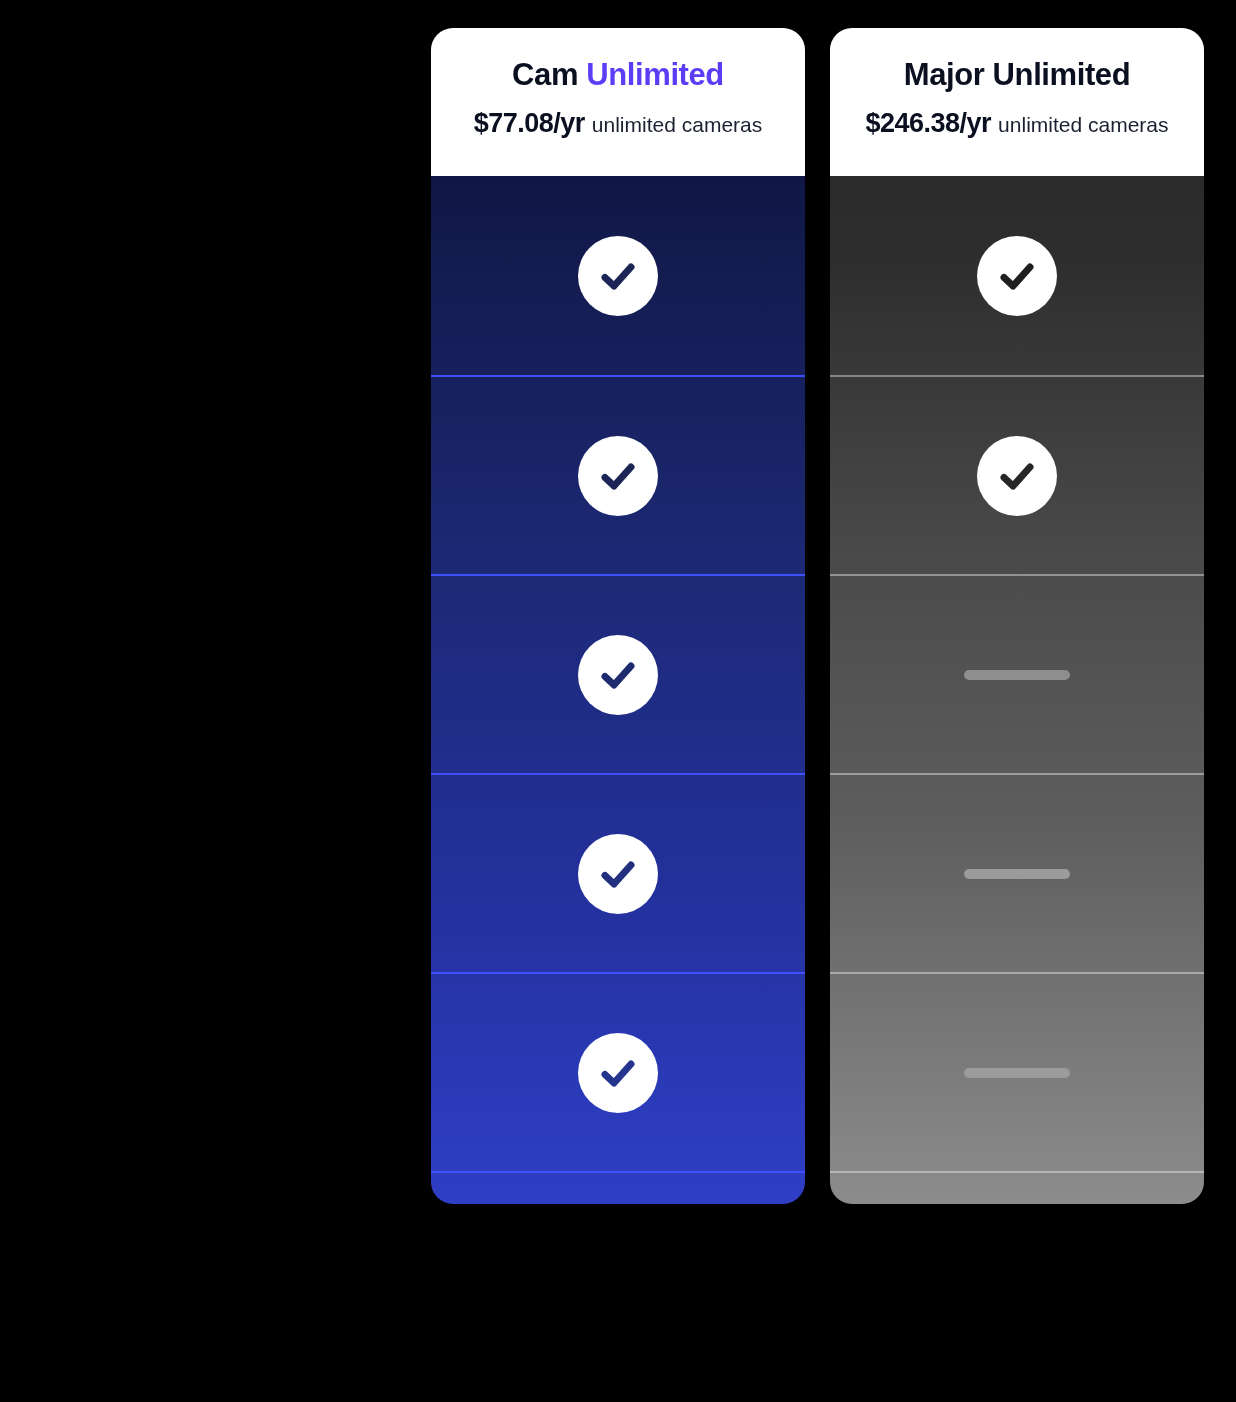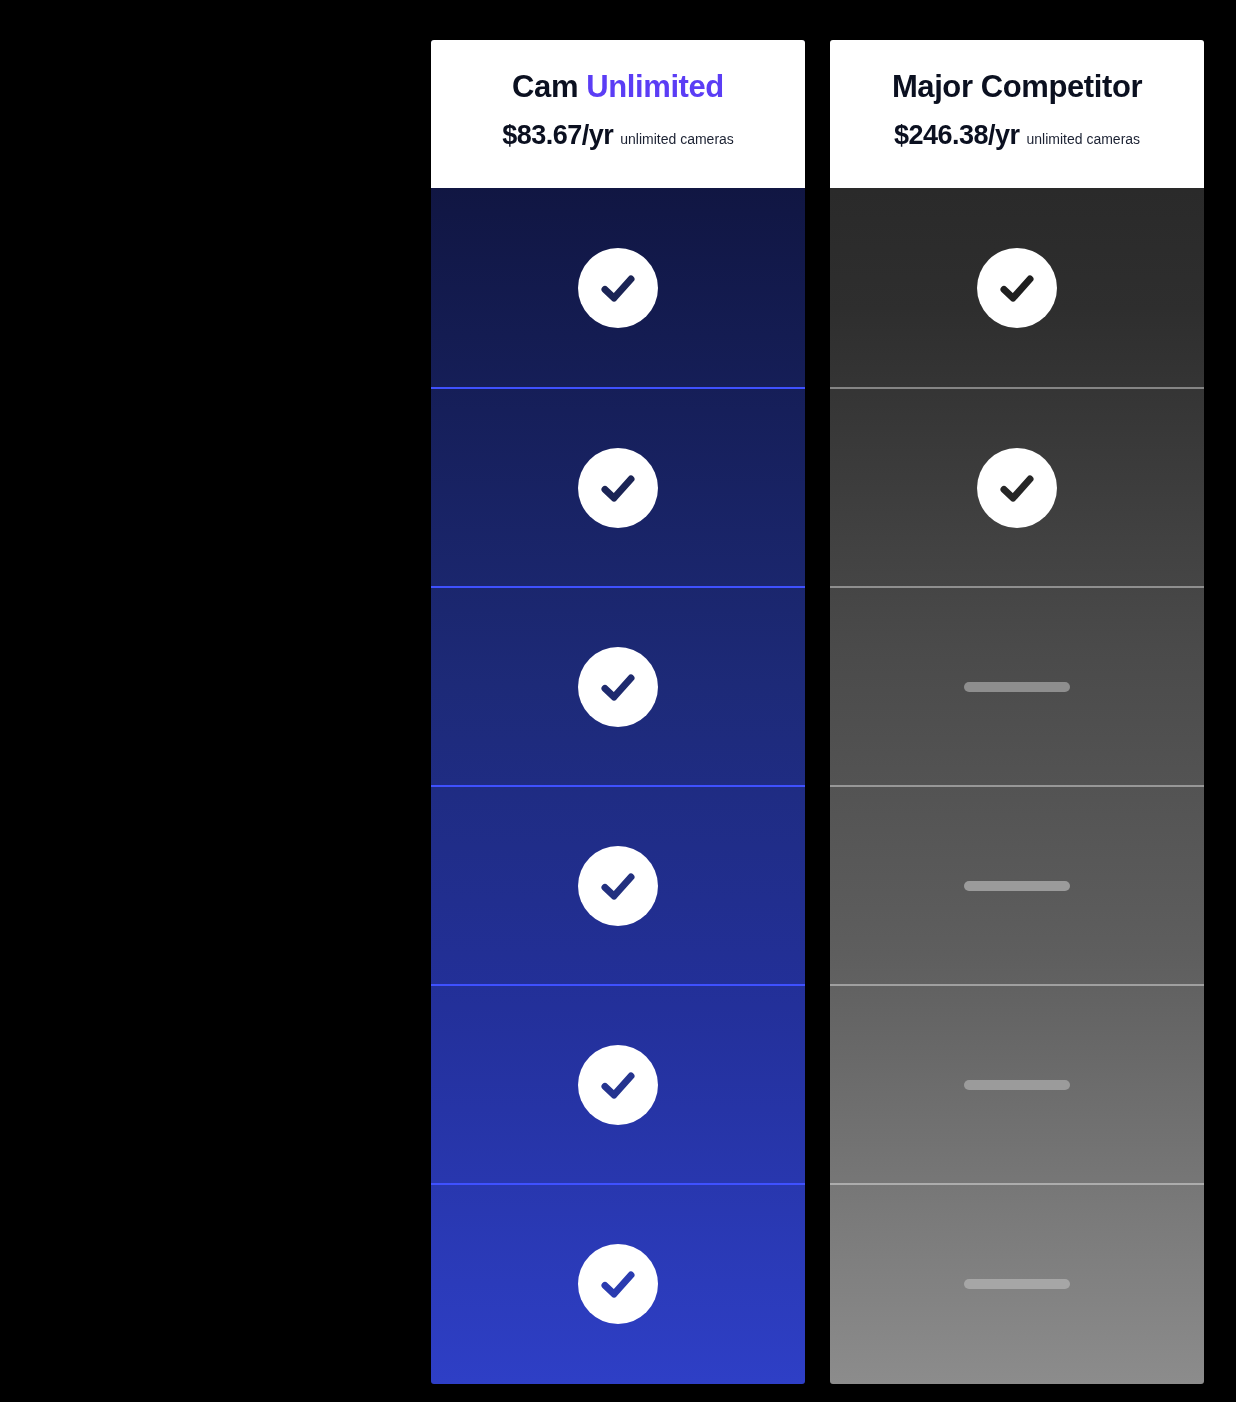--- a/index.html
+++ b/index.html
@@ -19,24 +19,24 @@
     position: absolute;
     left: 0;
     top: 0;
     width: 1236px;
     height: 1402px;
   }
 
   
   .col {
     position: absolute;
-    top: 40px;
+    top: 28px;
     width: 374px;
-    height: 1344px;
-    border-radius: 3px;
+    height: 1176px;
+    border-radius: 22px;
     overflow: hidden;
   }
   .col-primary {
     left: 431px;
     background: linear-gradient(180deg, #0d1033 0%, #141c52 22%, #1d2a78 48%, #23309a 72%, #2e3fc6 100%);
   }
   .col-competitor {
     left: 830px;
     background: linear-gradient(180deg, #252525 0%, #2e2e2e 20%, #4a4a4a 45%, #5e5e5e 68%, #8c8c8c 100%);
   }
@@ -69,21 +69,21 @@
     justify-content: center;
     gap: 7px;
   }
   .price-main {
     font-size: 27px;
     font-weight: 700;
     letter-spacing: -0.5px;
     color: #0b1020;
   }
   .price-note {
-    font-size: 14px;
+    font-size: 21px;
     font-weight: 500;
     color: #1b2132;
   }
 
   
   .cells {
     position: relative;
   }
   .cell {
     height: 199px;
@@ -124,21 +124,21 @@
 </head>
 <body>
 
 <div class="compare-wrap">
 
   <div class="col col-primary">
 
     <div class="col-header">
       <div class="plan-title"><span>Cam </span><span class="accent">Unlimited</span></div>
       <div class="price-row">
-        <span class="price-main">$83.67/yr</span>
+        <span class="price-main">$77.08/yr</span>
         <span class="price-note">unlimited cameras</span>
       </div>
     </div>
 
     <div class="cells">
       <div class="cell">
         <span class="check">
           <svg width="44" height="44" viewBox="0 0 44 44">
               <path d="M9 23.5 L18 32 L35 13" fill="none" stroke="#1b2455" stroke-width="7" stroke-linecap="round" stroke-linejoin="round"></path>
             </svg>
@@ -178,21 +178,21 @@
               <path d="M9 23.5 L18 32 L35 13" fill="none" stroke="#2a3bb0" stroke-width="7" stroke-linecap="round" stroke-linejoin="round"></path>
             </svg>
         </span>
       </div>
     </div>
   </div>
 
   <div class="col col-competitor">
 
     <div class="col-header">
-      <div class="plan-title">Major Competitor</div>
+      <div class="plan-title">Major Unlimited</div>
       <div class="price-row">
         <span class="price-main">$246.38/yr</span>
         <span class="price-note">unlimited cameras</span>
       </div>
     </div>
 
     <div class="cells">
       <div class="cell">
         <span class="check">
           <svg width="44" height="44" viewBox="0 0 44 44">

